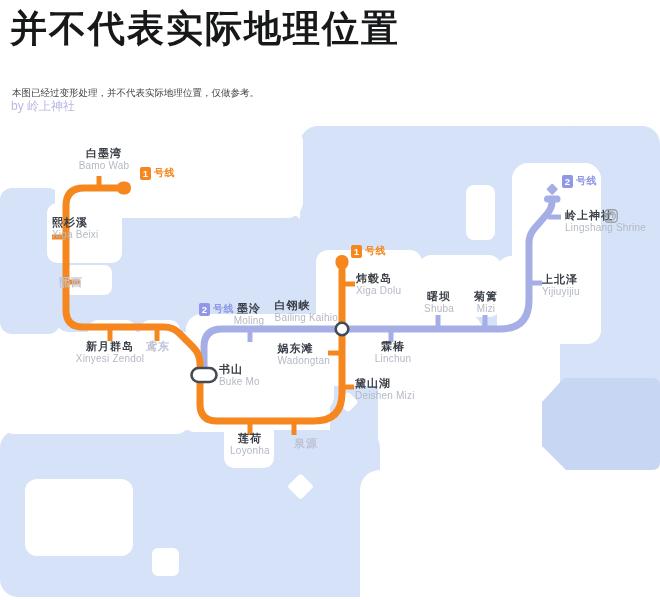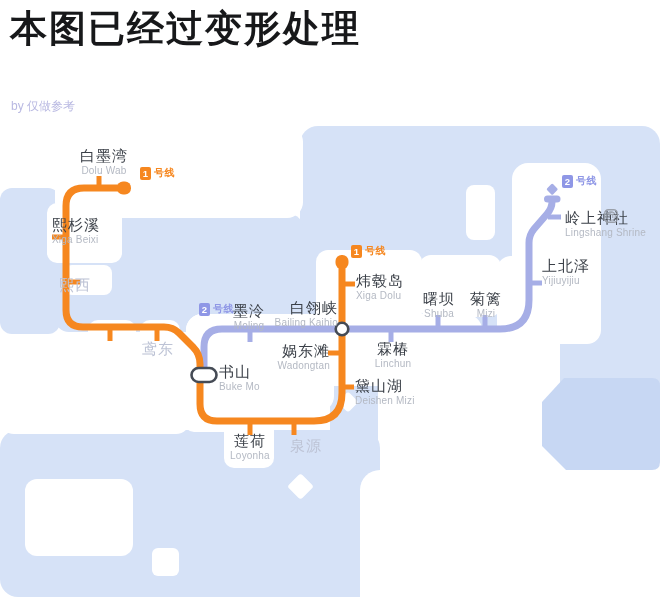--- a/index.html
+++ b/index.html
@@ -26,22 +26,22 @@
   .ln2{stroke:var(--line2)}
   .tick{stroke-width:5}
   .tick1{stroke:var(--line1)}
   .tick2{stroke:var(--line2)}
   .cap1{fill:var(--line1)}
   .cap2{fill:var(--line2)}
   .xchg{fill:#fff;stroke:var(--mark);stroke-width:2.6}
   
   .sta{position:absolute;line-height:1.2;white-space:nowrap;text-align:left}
   .sta.c{transform:translateX(-50%);text-align:center}
-  .sta.r{transform:translateX(-100%);text-align:right}
-  .zh{display:block;font-size:15px;font-weight:400;color:var(--zh);letter-spacing:1px}
+  .sta.r{transform:translateX(-100%);}
+  .zh{display:block;font-size:11px;font-weight:700;color:var(--zh);letter-spacing:1px}
   .en{display:block;font-size:10px;font-weight:400;color:var(--en);letter-spacing:.2px}
   .sta.muted .zh{color:var(--muted)}
   
   .badge{position:absolute;display:flex;align-items:center;gap:3px}
   .badge .num{width:11px;height:13px;border-radius:2px;color:#fff;font-size:9.5px;font-weight:700;
               display:flex;align-items:center;justify-content:center}
   .badge .sfx{font-size:10px;font-weight:700;letter-spacing:.5px}
   .badge.b1 .num{background:var(--line1)} .badge.b1 .sfx{color:var(--line1)}
   .badge.b2 .num{background:var(--badge2)} .badge.b2 .sfx{color:var(--badge2)}
   
@@ -119,51 +119,56 @@
         <path d="M342 284 L355 284"></path>
       </g>
       <rect class="cap1" x="117" y="181.5" width="14" height="13" rx="6"></rect>
       <rect class="cap1" x="335.5" y="255" width="13" height="14" rx="6"></rect>
     </g>
 
     <rect class="xchg" x="191.5" y="368" width="25" height="14" rx="7"></rect>
     <circle class="xchg" cx="342" cy="329" r="6.3"></circle>
   </svg>
 
-  <div class="title">本图已经过变形处理</div>
-  <div class="byline">by 仅做参考</div>
+  <div class="title">并不代表实际地理位置</div>
+  <div class="disclaimer">本图已经过变形处理，并不代表实际地理位置，仅做参考。</div>
+  <div class="byline">by 岭上神社</div>
 
   <div class="badge b1" style="left:140px;top:166px">
     <span class="num">1</span>
     <span class="sfx">号线</span>
   </div>
   <div class="badge b1" style="left:351px;top:244px">
     <span class="num">1</span>
     <span class="sfx">号线</span>
   </div>
   <div class="badge b2" style="left:199px;top:302px">
     <span class="num">2</span>
     <span class="sfx">号线</span>
   </div>
   <div class="badge b2" style="left:562px;top:174px">
     <span class="num">2</span>
     <span class="sfx">号线</span>
   </div>
 
   <div class="sta c" style="left:104px;top:147px">
     <span class="zh">白墨湾</span>
-    <span class="en">Dolu Wab</span>
+    <span class="en">Bamo Wab</span>
   </div>
   <div class="sta" style="left:52px;top:216px">
     <span class="zh">熙杉溪</span>
     <span class="en">Xiga Beixi</span>
   </div>
   <div class="sta muted" style="left:59px;top:276px">
     <span class="zh">熙西</span>
   </div>
+  <div class="sta c" style="left:110px;top:340px">
+    <span class="zh">新月群岛</span>
+    <span class="en">Xinyesi Zendol</span>
+  </div>
   <div class="sta c muted" style="left:158px;top:340px">
     <span class="zh">鸢东</span>
   </div>
   <div class="sta" style="left:219px;top:363px">
     <span class="zh">书山</span>
     <span class="en">Buke Mo</span>
   </div>
   <div class="sta c" style="left:250px;top:432px">
     <span class="zh">莲荷</span>
     <span class="en">Loyonha</span>
@@ -196,21 +201,21 @@
     <span class="en">Linchun</span>
   </div>
   <div class="sta c" style="left:439px;top:290px">
     <span class="zh">曙坝</span>
     <span class="en">Shuba</span>
   </div>
   <div class="sta c" style="left:486px;top:290px">
     <span class="zh">菊篱</span>
     <span class="en">Mizi</span>
   </div>
-  <div class="sta" style="left:542px;top:257px">
+  <div class="sta" style="left:542px;top:273px">
     <span class="zh">上北泽</span>
     <span class="en">Yijiuyijiu</span>
   </div>
   <div class="sta" style="left:565px;top:209px">
     <span class="zh">岭上神社</span>
     <span class="en">Lingshang Shrine</span>
   </div>
 
   <svg class="shrine" viewBox="0 0 14 14">
     <rect x="0.75" y="0.75" width="12.5" height="12.5" rx="3.5" fill="none" stroke="#9AA0AA" stroke-width="1.3"></rect>

